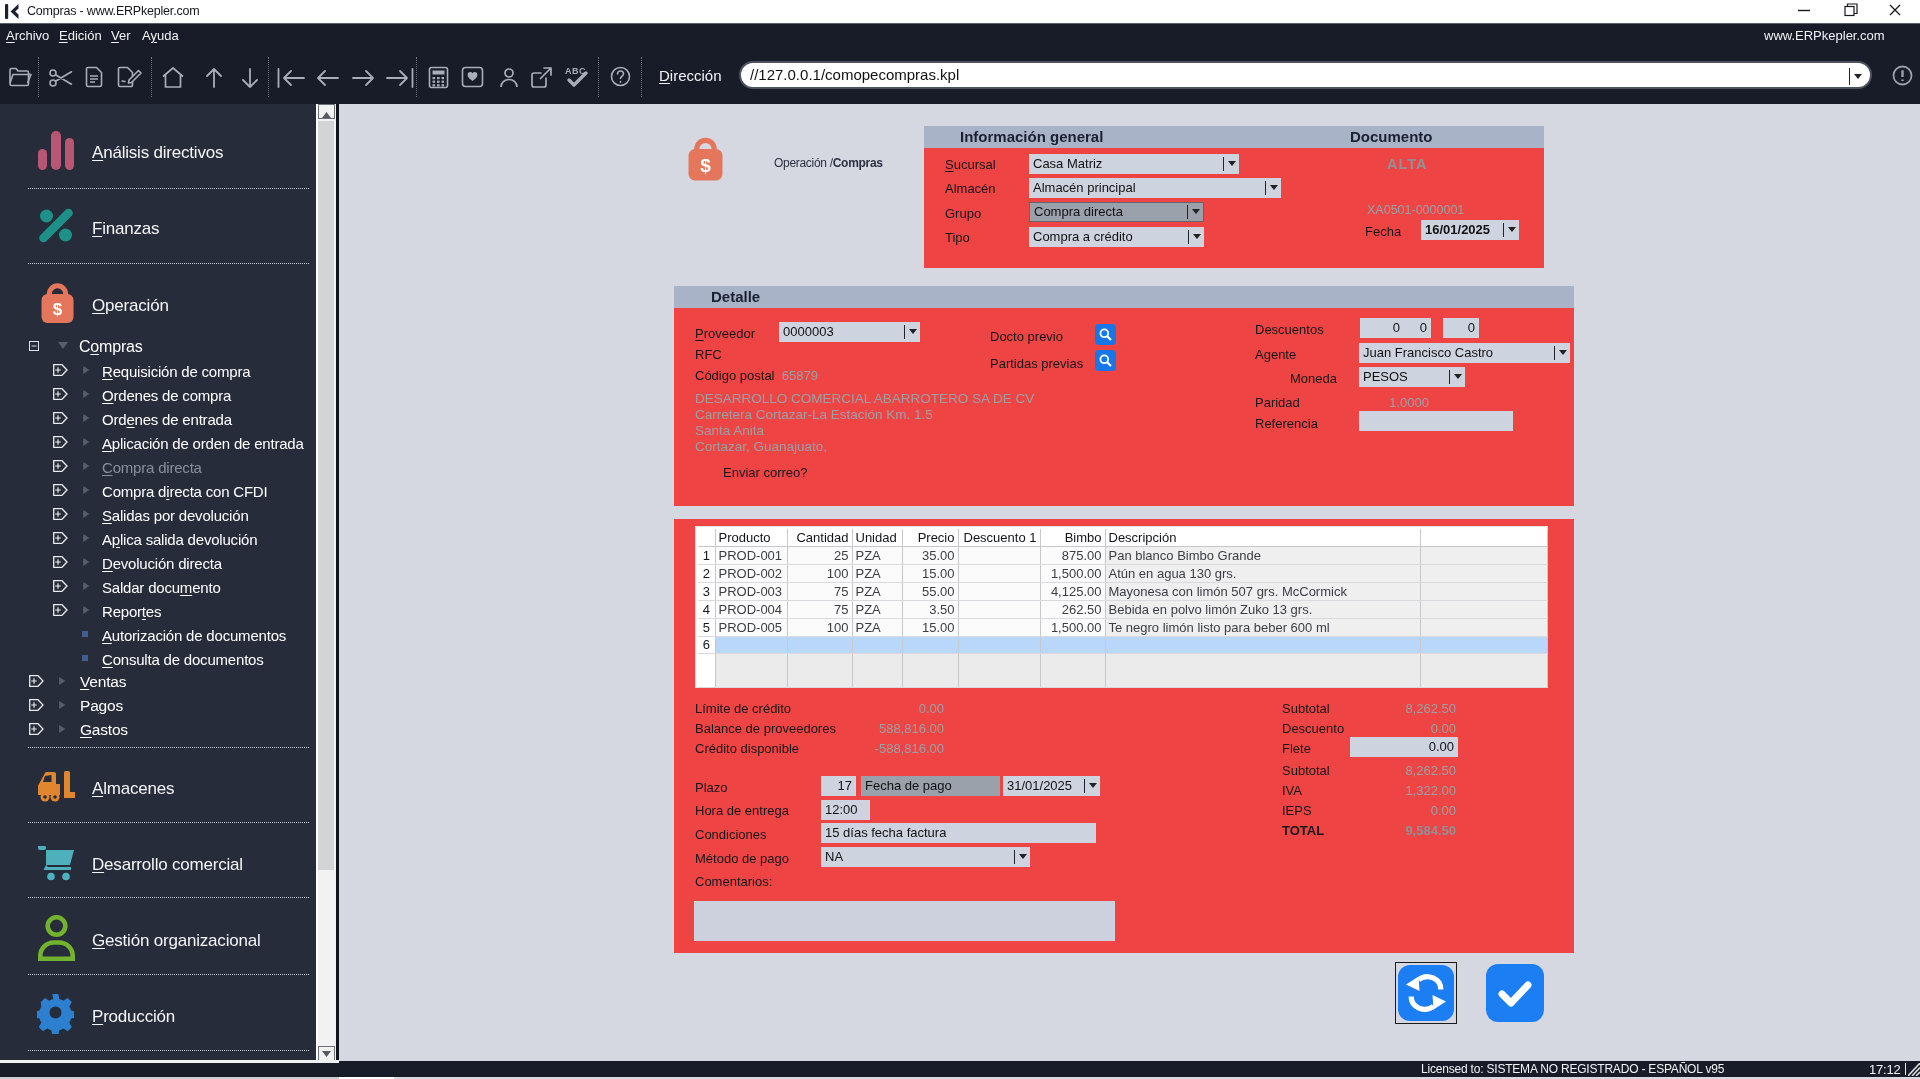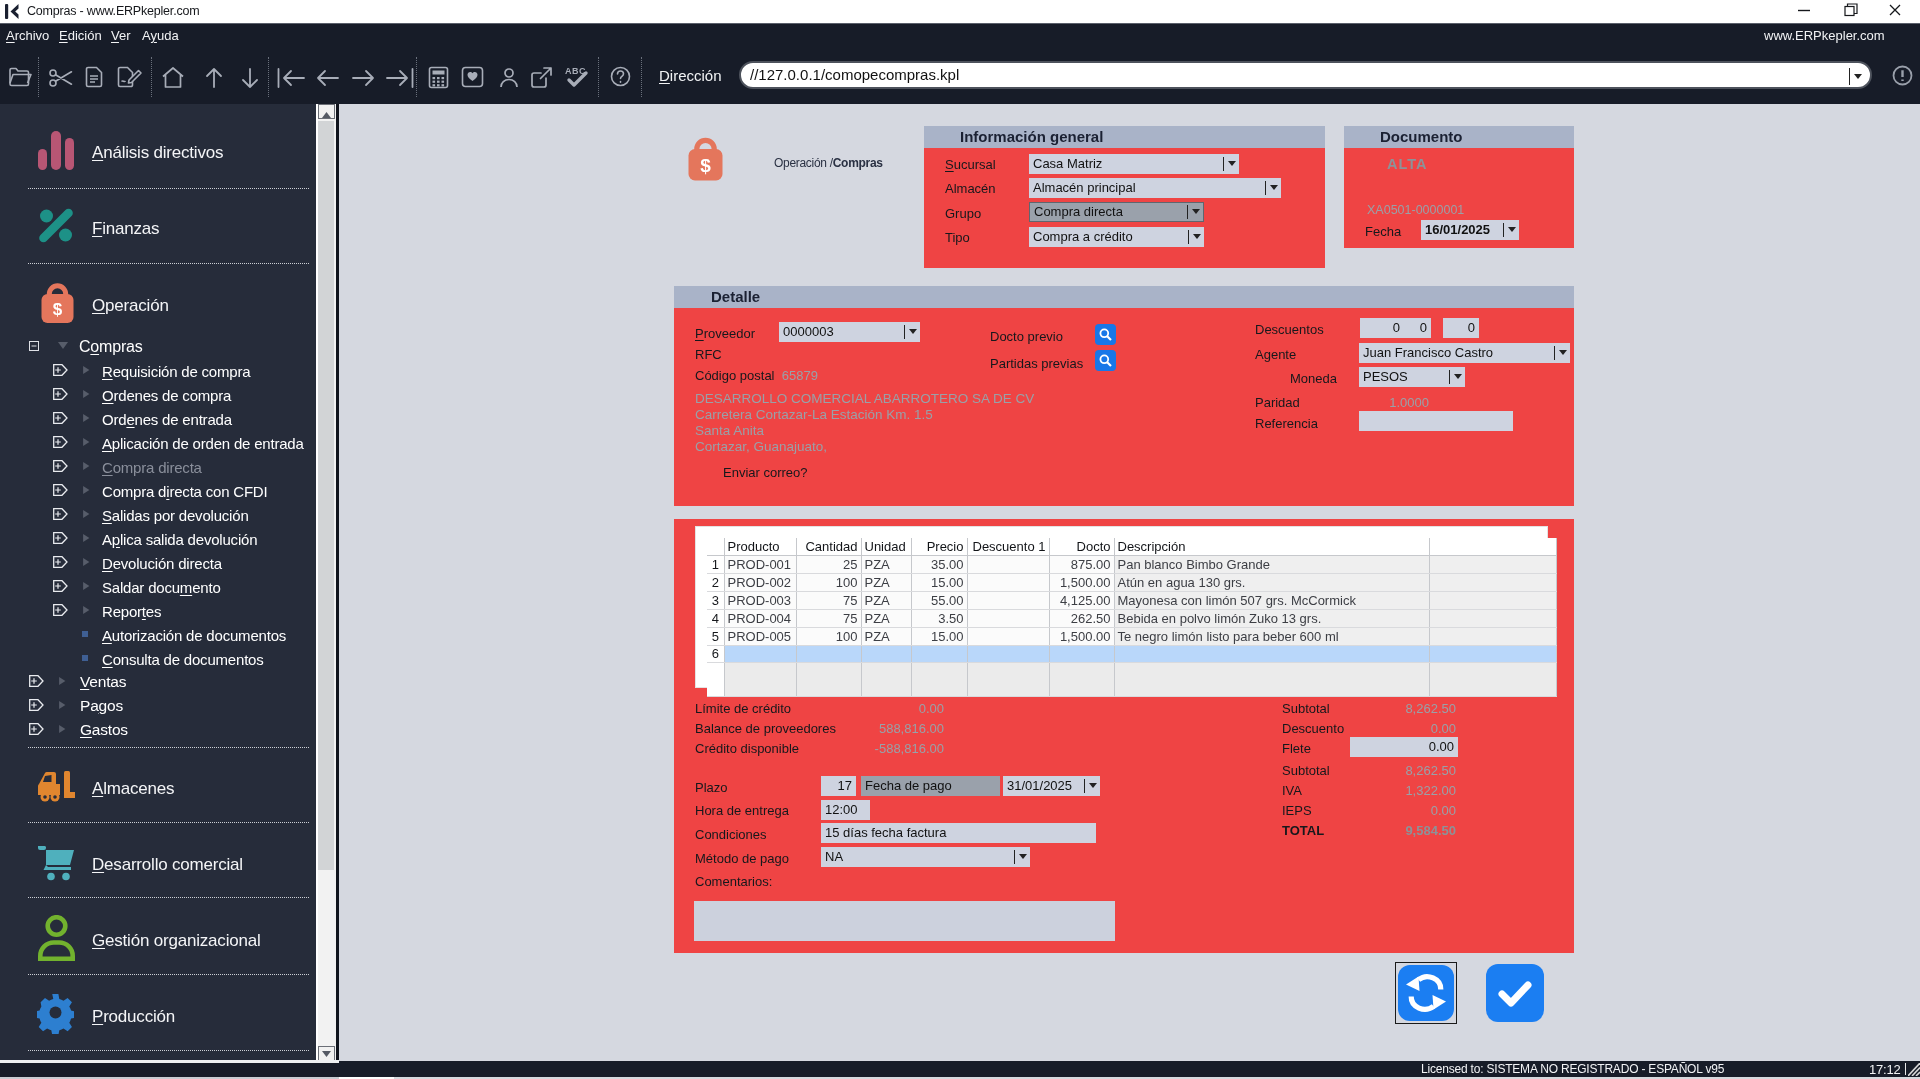--- a/index.html
+++ b/index.html
@@ -31,21 +31,21 @@
 .panel { background:#ef4444; }
 .phead { background:#a9b3c8; height:22px; line-height:22px; font-size:15px; font-weight:bold; color:#1b2133; padding-left:36px; }
 .lbl { font-size:13px; color:#16181c; height:13px; line-height:13px; white-space:nowrap; }
 .gray { color:#9aa0a8; }
 .inp { background:#ced3e0; height:20px; font-size:13px; line-height:20px; color:#111; padding:0 4px; white-space:nowrap; }
 .ddx { position:absolute; right:3px; top:3px; width:13px; height:14px; }
 .ddline { position:absolute; left:0; top:0; width:1px; height:14px; background:#222; }
 .ddtri { position:absolute; right:0; top:4px; width:0; height:0; border-left:4px solid transparent; border-right:4px solid transparent; border-top:5px solid #222; }
 .sbtn { width:21px; height:21px; background:#1877e8; border-radius:4px; }
 
-#grid { left:695px; top:526px; width:853px; height:162px; background:#fff; border:1px solid #e3e3e3; padding:11px; }
+#grid { left:695px; top:526px; width:853px; height:162px; background:#fff; border:1px solid #e3e3e3; padding:2px; }
 #grid table { border-collapse:collapse; table-layout:fixed; width:849px; }
 #grid td { border-right:1px solid #c6c8cc; border-bottom:1px solid #d9dadd; font-size:13px; color:#3c3e44; padding:0 3px; overflow:hidden; white-space:nowrap; }
 #grid tr.hd td { border-bottom:1px solid #c6c8cc; color:#121418; background:#fff; }
 #grid td.rn { border-left:none; border-right:1px solid #c6c8cc; background:#fff; color:#16181c; text-align:center; padding:0; }
 .num { text-align:right; }
 
 #statusbar { left:0; top:1061px; width:1920px; height:16px; background:#171c28; }
 .st { color:#f2f3f5; font-size:12px; letter-spacing:-0.2px; line-height:17px; }
 </style>
 </head>
@@ -392,21 +392,21 @@
 <div class="a inp" style="left:1029px;top:202px;width:175px;background:#9aa1ab;border:1px solid #5f666f;line-height:18px">Compra directa<span class="ddx" style="top:2px">
       <span class="ddline"></span>
       <span class="ddtri"></span>
     </span></div>
 <div class="a lbl" style="left:945px;top:231px">Tipo</div>
 <div class="a inp" style="left:1029px;top:227px;width:175px">Compra a crédito<span class="ddx">
       <span class="ddline"></span>
       <span class="ddtri"></span>
     </span></div>
 
-<div class="a panel" style="left:1344px;top:126px;width:230px;height:122px">
+<div class="a panel" style="left:1314px;top:126px;width:230px;height:142px">
     <div class="phead">Documento</div>
   </div>
 <div class="a" style="left:1387px;top:156px;font-size:14.5px;font-weight:bold;color:#8d9298;letter-spacing:1px">ALTA</div>
 <div class="a" style="left:1367px;top:203px;font-size:12.5px;color:#9aa0a8">XA0501-0000001</div>
 <div class="a lbl" style="left:1365px;top:225px">Fecha</div>
 <div class="a inp" style="left:1421px;top:220px;width:98px;font-weight:bold">16/01/2025<span class="ddx">
       <span class="ddline"></span>
       <span class="ddtri"></span>
     </span></div>
 
@@ -467,21 +467,21 @@
         <col style="width:127px">
       </colgroup>
 <tbody>
         <tr class="hd" style="height:17px">
           <td class="rn"></td>
           <td>Producto</td>
           <td class="num">Cantidad</td>
           <td>Unidad</td>
           <td class="num">Precio</td>
           <td class="num">Descuento 1</td>
-          <td class="num">Docto</td>
+          <td class="num">Bimbo</td>
           <td>Descripción</td>
           <td></td>
         </tr>
 <tr style="height:18px">
           <td class="rn">1</td>
           <td class="c1">PROD-001</td>
           <td class="c1 num">25</td>
           <td class="c1">PZA</td>
           <td class="c1 num">35.00</td>
           <td class="c1"></td>

